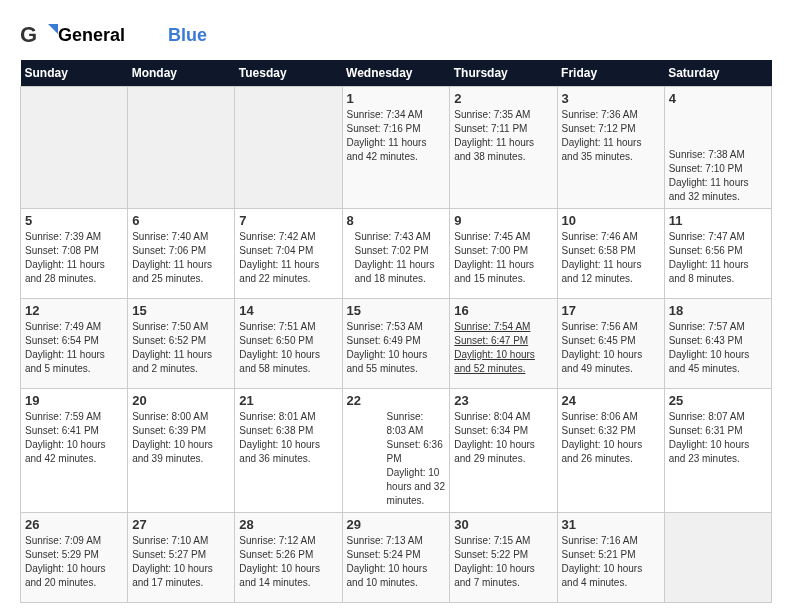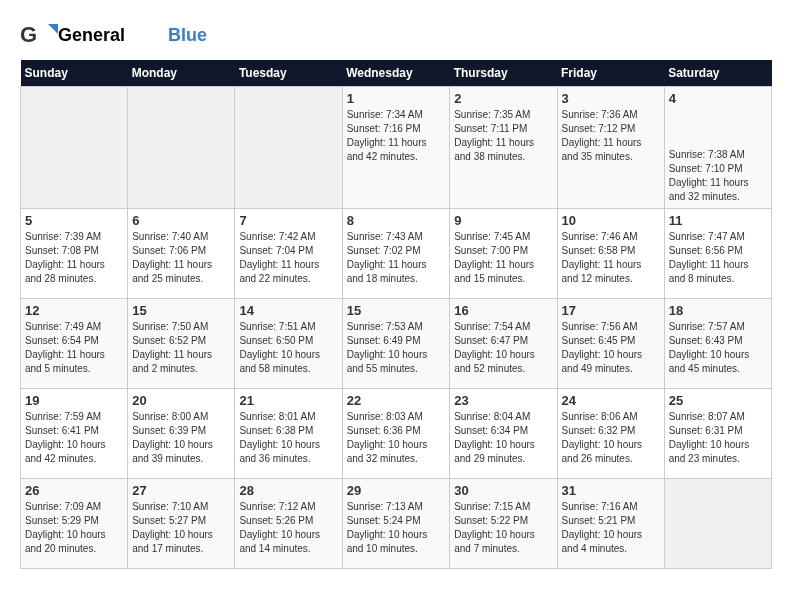--- a/index.html
+++ b/index.html
@@ -145,21 +145,21 @@
 Daylight: 11 hours and 25 minutes.</div>
         </td>
         <td>
           <div class="day-number">7</div>
           <div class="day-info" style="white-space: pre-line;">Sunrise: 7:42 AM
 Sunset: 7:04 PM
 Daylight: 11 hours and 22 minutes.</div>
         </td>
         <td>
           <div class="day-number">8</div>
-          <div class="day-info" style="white-space: pre-line;">Sunrise: 7:43 AM
+          <div class="day-info" style="white-space: pre-line; margin-left: 8px;">Sunrise: 7:43 AM
 Sunset: 7:02 PM
 Daylight: 11 hours and 18 minutes.</div>
         </td>
         <td>
           <div class="day-number">9</div>
           <div class="day-info" style="white-space: pre-line;">Sunrise: 7:45 AM
 Sunset: 7:00 PM
 Daylight: 11 hours and 15 minutes.</div>
         </td>
         <td>
@@ -195,21 +195,21 @@
 Daylight: 10 hours and 58 minutes.</div>
         </td>
         <td>
           <div class="day-number">15</div>
           <div class="day-info" style="white-space: pre-line;">Sunrise: 7:53 AM
 Sunset: 6:49 PM
 Daylight: 10 hours and 55 minutes.</div>
         </td>
         <td>
           <div class="day-number">16</div>
-          <div class="day-info" style="white-space: pre-line;">Sunrise: 7:54 AM
+          <div class="day-info" style="white-space: pre-line; text-decoration: underline;">Sunrise: 7:54 AM
 Sunset: 6:47 PM
 Daylight: 10 hours and 52 minutes.</div>
         </td>
         <td>
           <div class="day-number">17</div>
           <div class="day-info" style="white-space: pre-line;">Sunrise: 7:56 AM
 Sunset: 6:45 PM
 Daylight: 10 hours and 49 minutes.</div>
         </td>
         <td>
@@ -233,21 +233,21 @@
 Daylight: 10 hours and 39 minutes.</div>
         </td>
         <td>
           <div class="day-number">21</div>
           <div class="day-info" style="white-space: pre-line;">Sunrise: 8:01 AM
 Sunset: 6:38 PM
 Daylight: 10 hours and 36 minutes.</div>
         </td>
         <td>
           <div class="day-number">22</div>
-          <div class="day-info" style="white-space: pre-line;">Sunrise: 8:03 AM
+          <div class="day-info" style="white-space: pre-line; margin-left: 40px;">Sunrise: 8:03 AM
 Sunset: 6:36 PM
 Daylight: 10 hours and 32 minutes.</div>
         </td>
         <td>
           <div class="day-number">23</div>
           <div class="day-info" style="white-space: pre-line;">Sunrise: 8:04 AM
 Sunset: 6:34 PM
 Daylight: 10 hours and 29 minutes.</div>
         </td>
         <td>

